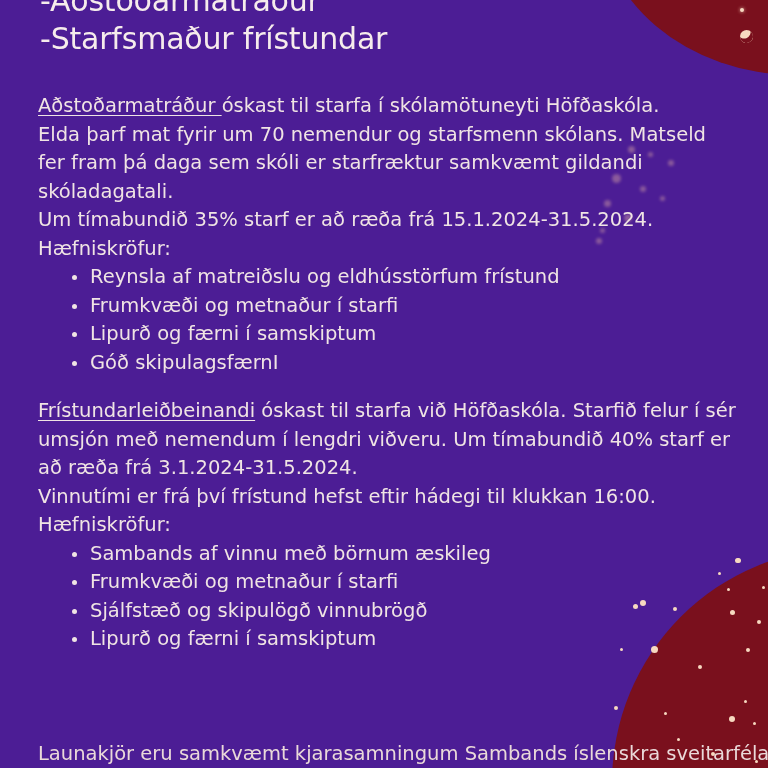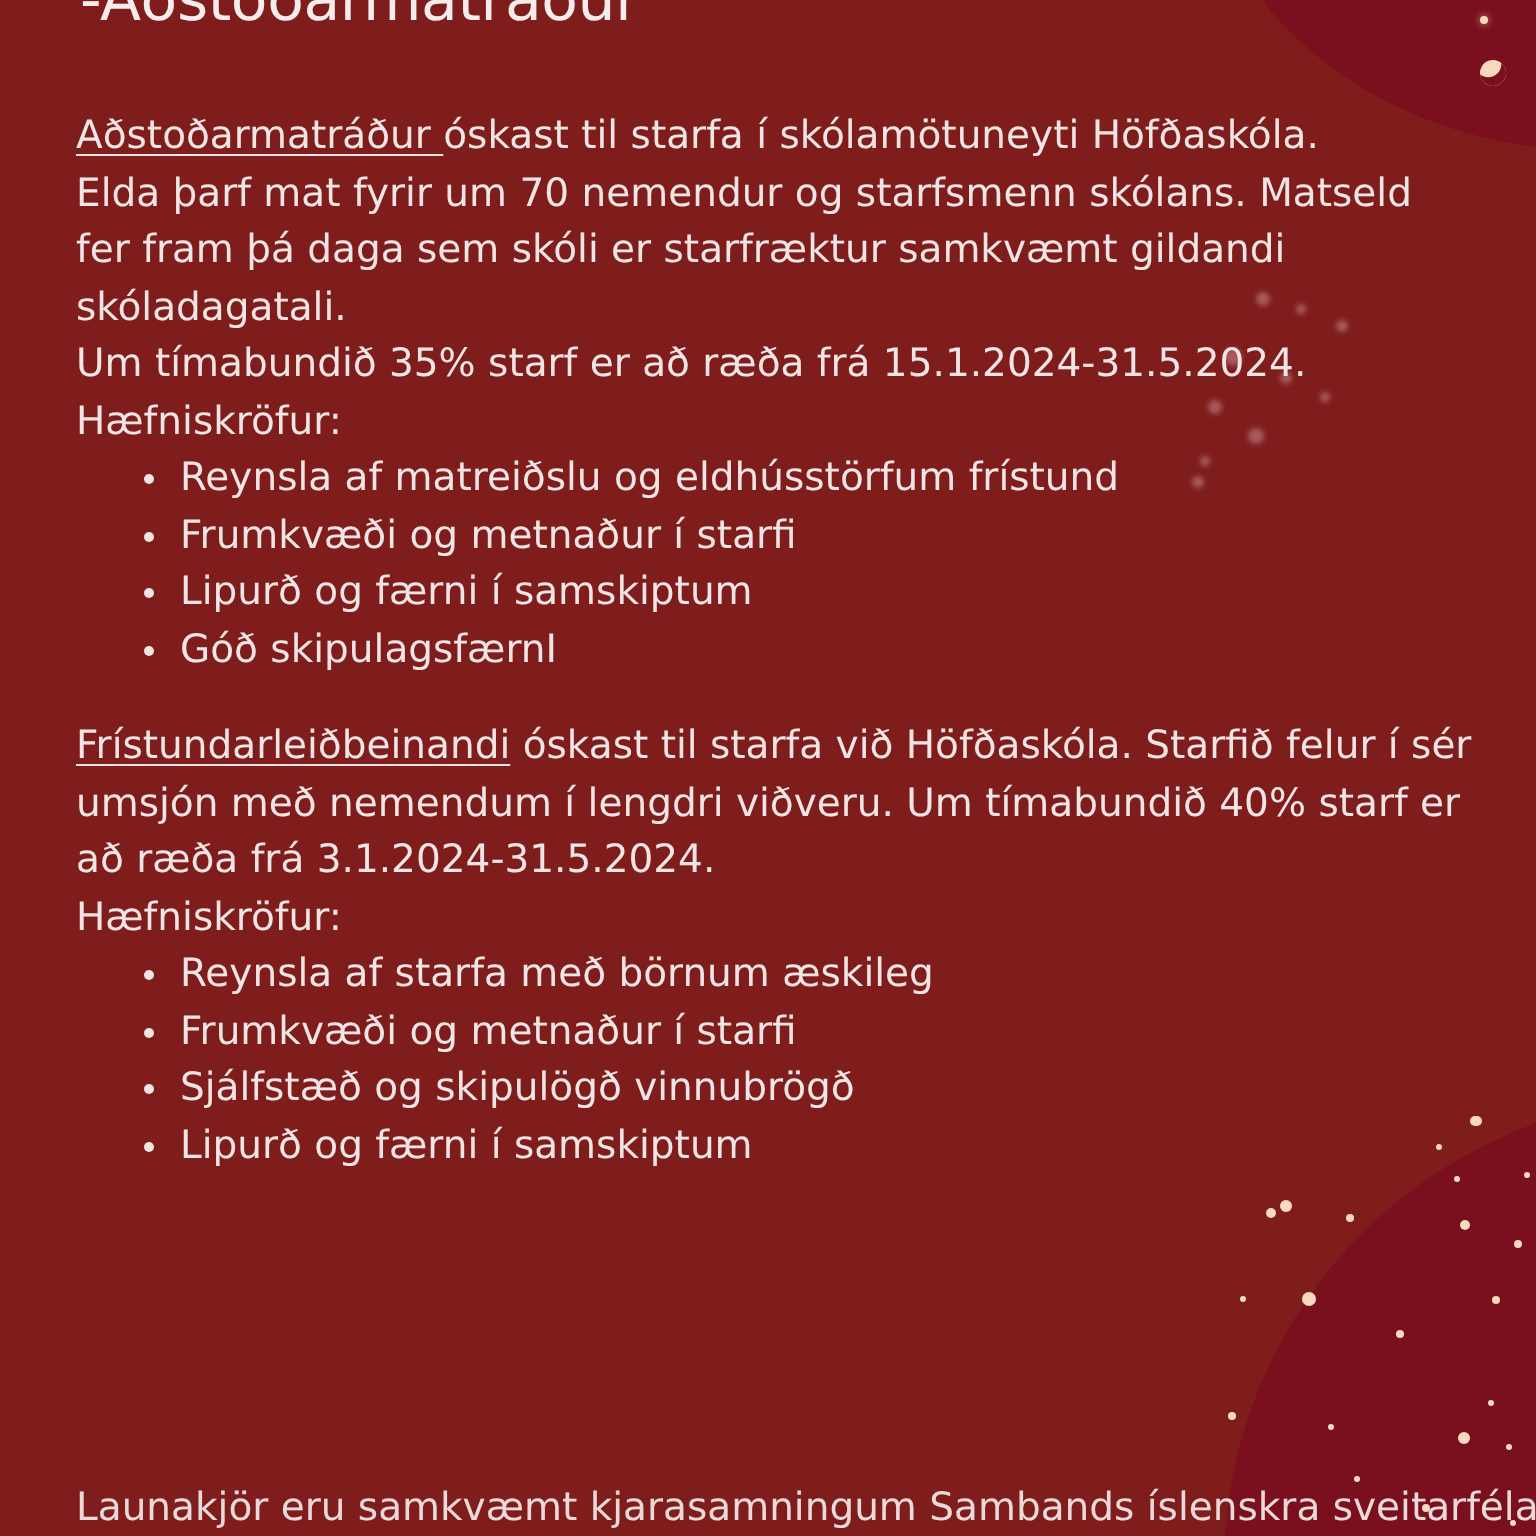--- a/index.html
+++ b/index.html
@@ -8,21 +8,21 @@
     background: #5a0e17;
   }
   body {
     font-family: "DejaVu Sans", sans-serif;
   }
   #poster {
     position: relative;
     width: 768px;
     height: 768px;
     overflow: hidden;
-    background: #7f1d1d;
+    background: #4c1d95;
     color: #f2e6e6;
   }
 
   
   .deco-layer {
     position: absolute;
     inset: 0;
     pointer-events: none;
     overflow: hidden;
   }
@@ -198,41 +198,43 @@
     <div class="speck" style="left:744px;top:700px;width:3px;height:3px;"></div>
     <div class="speck" style="left:757px;top:620px;width:4px;height:4px;"></div>
     <div class="speck" style="left:762px;top:586px;width:3px;height:3px;"></div>
     <div class="speck" style="left:755px;top:760px;width:3px;height:3px;"></div>
   </div>
 
   <div class="content">
 
     <div class="headings">
       <div class="heading-line clipped">-Aðstoðarmatráður</div>
+      <div class="heading-line">-Starfsmaður frístundar</div>
     </div>
 
     <div class="body">
 
       <p><span class="lead-term">Aðstoðarmatráður </span><span>óskast til starfa í skólamötuneyti Höfðaskóla.</span></p>
       <p>Elda þarf mat fyrir um 70 nemendur og starfsmenn skólans. Matseld fer fram þá daga sem skóli er starfræktur samkvæmt gildandi skóladagatali.</p>
       <p>Um tímabundið 35% starf er að ræða frá 15.1.2024-31.5.2024.</p>
       <p>Hæfniskröfur:</p>
       <ul class="req-list">
         <li>Reynsla af matreiðslu og eldhússtörfum frístund</li>
         <li>Frumkvæði og metnaður í starfi</li>
         <li>Lipurð og færni í samskiptum</li>
         <li>Góð skipulagsfærnI</li>
       </ul>
 
       <div class="section-gap"></div>
 
       <p><span class="lead-term">Frístundarleiðbeinandi</span><span> óskast til starfa við Höfðaskóla. Starfið felur í sér umsjón með nemendum í lengdri viðveru. Um tímabundið 40% starf er að ræða frá 3.1.2024-31.5.2024.</span></p>
+      <p>Vinnutími er frá því frístund hefst eftir hádegi til klukkan 16:00.</p>
       <p>Hæfniskröfur:</p>
       <ul class="req-list">
-        <li>Reynsla af starfa með börnum æskileg</li>
+        <li>Sambands af vinnu með börnum æskileg</li>
         <li>Frumkvæði og metnaður í starfi</li>
         <li>Sjálfstæð og skipulögð vinnubrögð</li>
         <li>Lipurð og færni í samskiptum</li>
       </ul>
 
     </div>
   </div>
 
   <div class="footer-note">Launakjör eru samkvæmt kjarasamningum Sambands íslenskra sveitarfélaga og</div>
 

